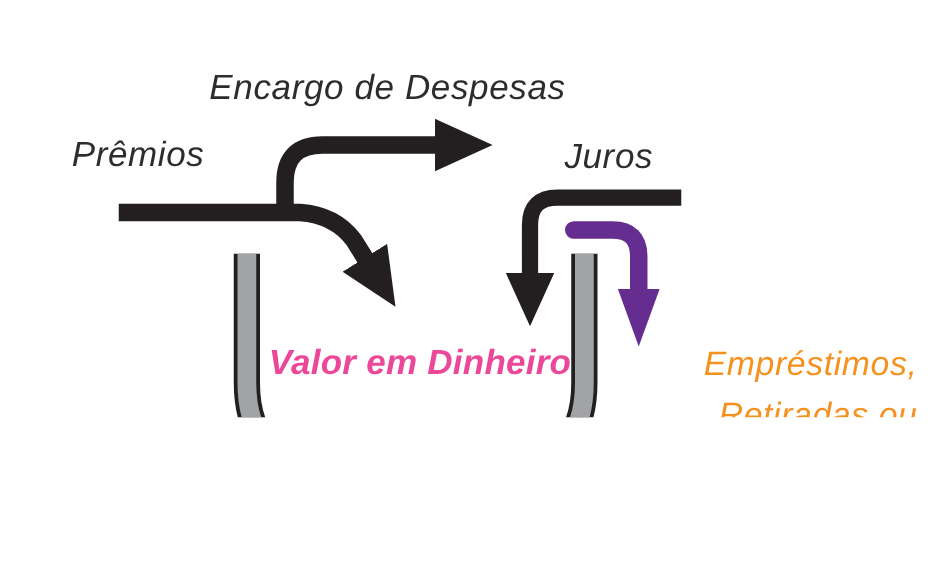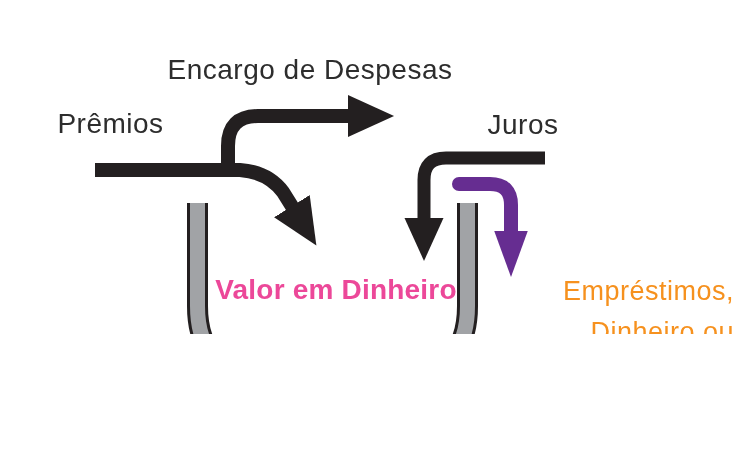--- a/index.html
+++ b/index.html
@@ -6,26 +6,27 @@
     --ink:#231F20;
     --purple:#662D91;
     --orange:#F6911E;
     --gray:#A1A3A6;
     --text:#2D2D2D;
   }
   html,body{margin:0;padding:0;background:#fff;}
   .stage{
     position:relative;width:746px;height:334px;background:#fff;overflow:hidden;
     font-family:"Liberation Sans", sans-serif;
+    font-style:italic;
   }
   .diagram-svg{position:absolute;left:0;top:0;}
   .lbl{position:absolute;text-align:center;color:var(--text);letter-spacing:0.5px;}
   .lbl-expenses{left:140px;top:54px;width:340px;font-size:28px;}
   .lbl-premiums{left:38px;top:108px;width:145px;font-size:28px;}
-  .lbl-interest{left:470px;top:109px;width:106px;font-size:28px;}
+  .lbl-interest{left:434px;top:109px;width:106px;font-size:28px;}
   .lbl-cashvalue{left:198px;top:274px;width:276px;font-size:28px;font-weight:700;color:#ec4899;letter-spacing:0.2px;}
   .lbl-outflow{left:490px;top:271px;width:244px;font-size:27px;line-height:41px;color:var(--orange);}
   .outflow-line{display:block;text-align:right;}
   .ink-stroke{stroke:var(--ink);fill:none;stroke-width:14;}
   .ink-stroke-13{stroke:var(--ink);fill:none;stroke-width:13;}
   .purple-stroke{stroke:var(--purple);fill:none;stroke-width:14;stroke-linecap:round;}
   .bucket-outer{stroke:var(--ink);stroke-width:21;fill:none;}
   .bucket-inner{stroke:var(--gray);stroke-width:15;fill:none;}
   .ink-fill{fill:var(--ink);}
   .purple-fill{fill:var(--purple);}
@@ -62,16 +63,16 @@
   <div class="lbl lbl-expenses">Encargo de Despesas</div>
 
   <div class="lbl lbl-premiums">Prêmios</div>
 
   <div class="lbl lbl-interest">Juros</div>
 
   <div class="lbl lbl-cashvalue">Valor em Dinheiro</div>
 
   <div class="lbl lbl-outflow">
     <span class="outflow-line">Empréstimos,</span>
-    <span class="outflow-line">Dinheiro ou</span>
+    <span class="outflow-line">Retiradas ou</span>
   </div>
 
 </div>
 
 </body></html>

